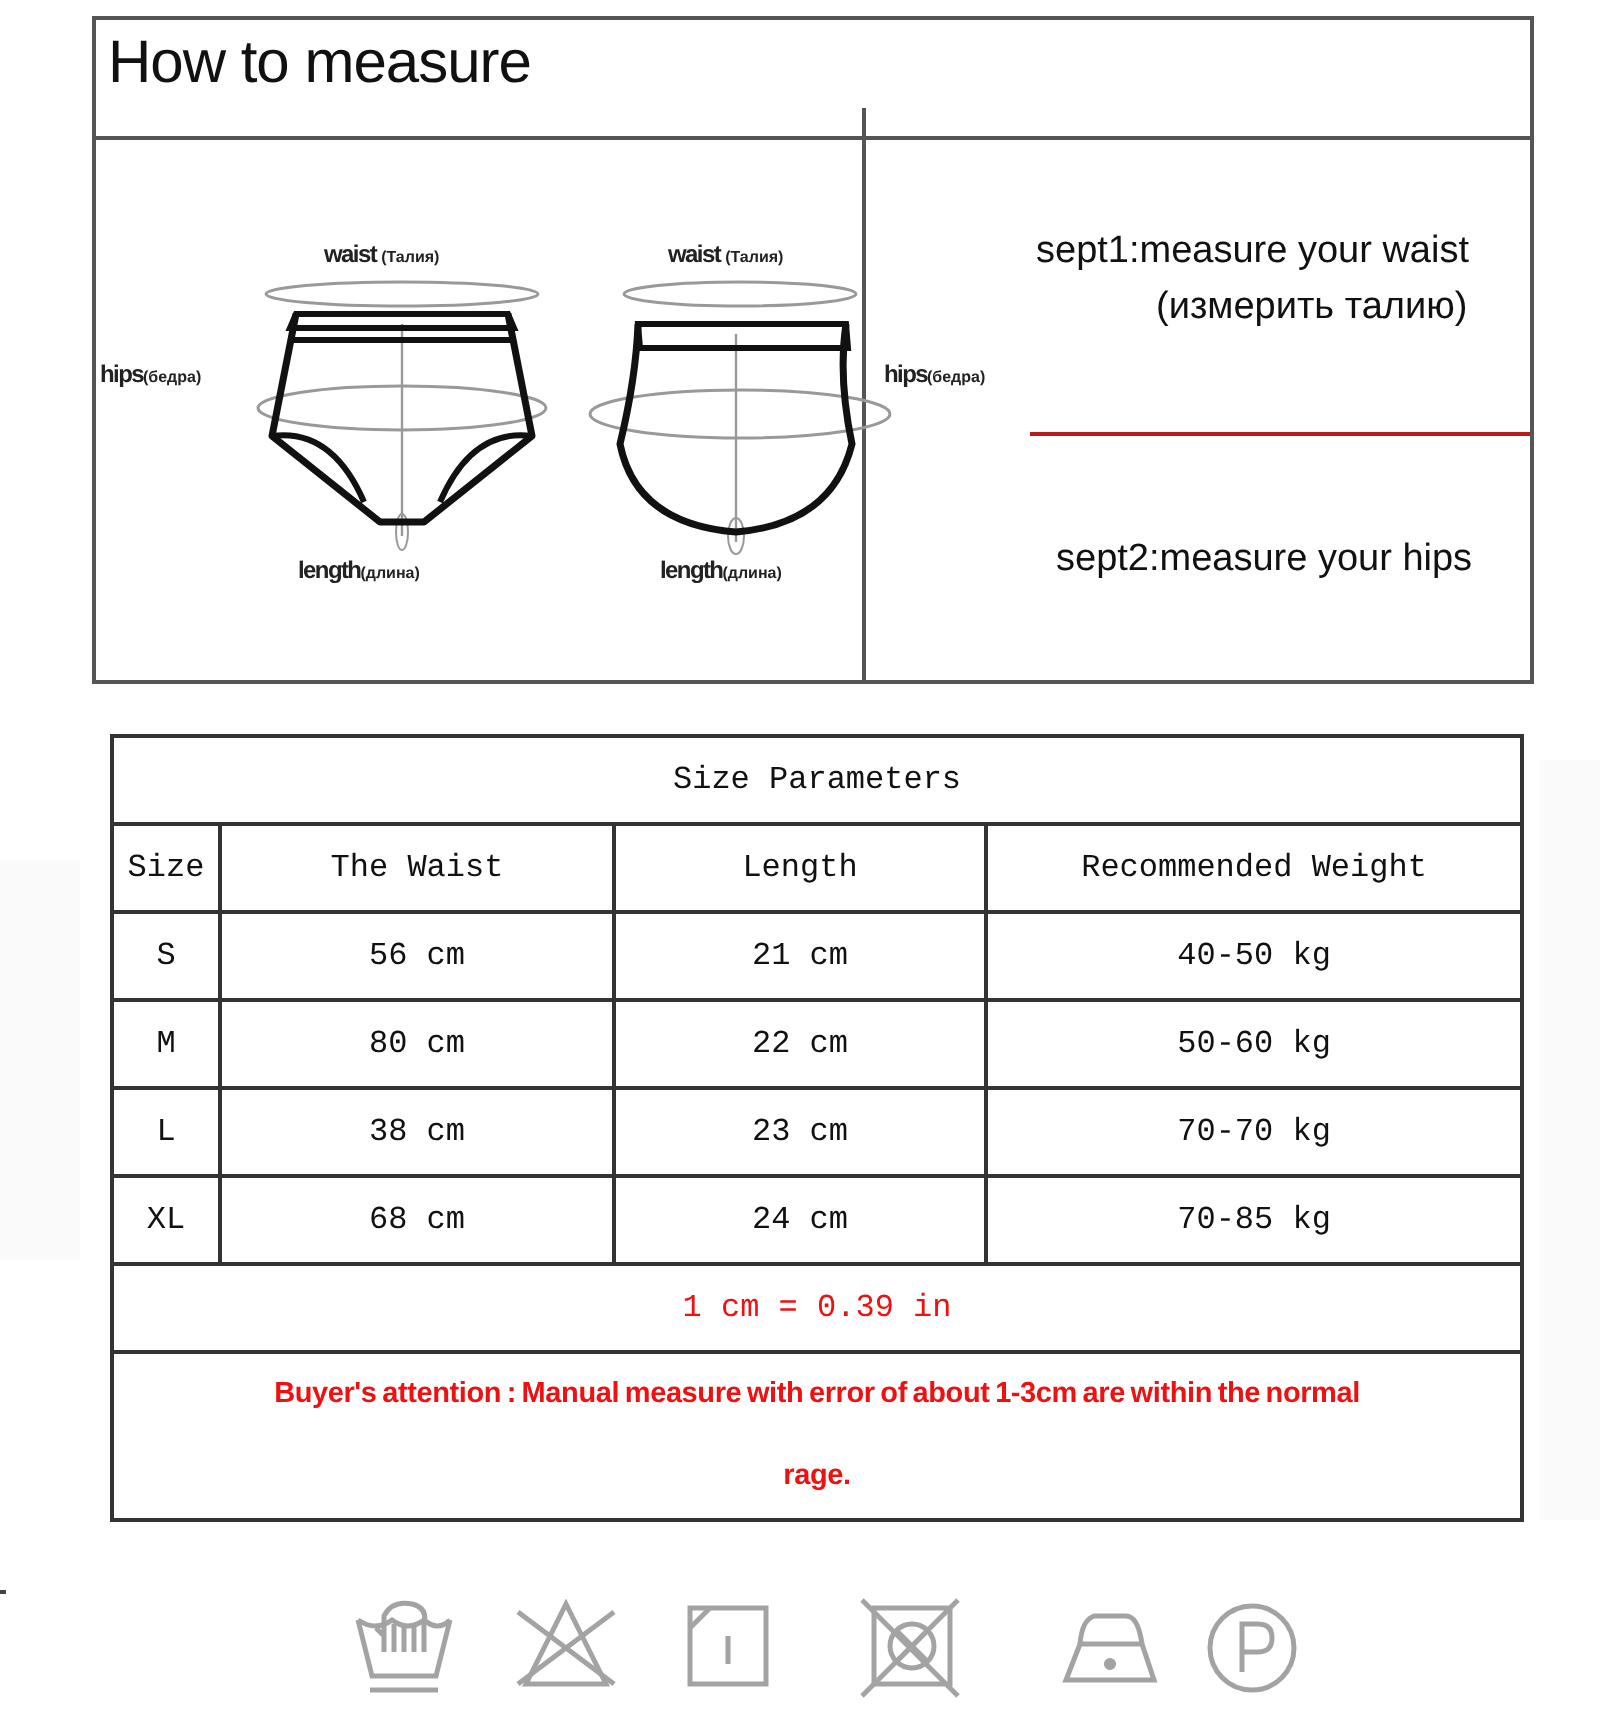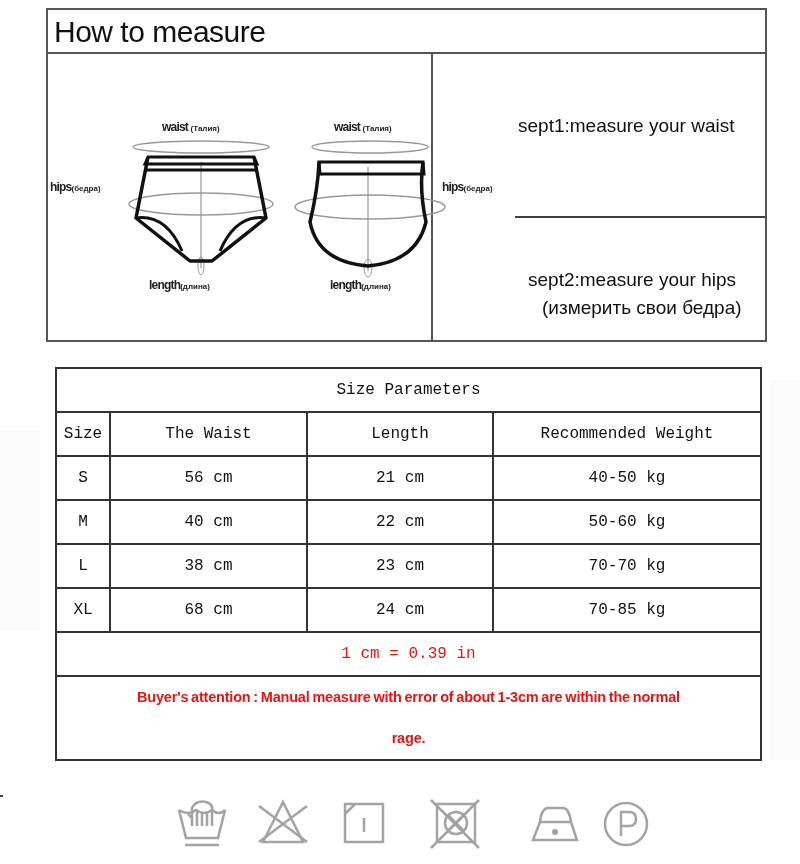--- a/index.html
+++ b/index.html
@@ -7,33 +7,33 @@
       width: 800px; height: 864px; background: #ffffff; position: relative; overflow: hidden;
       font-family: "Liberation Sans", sans-serif; color: #111;
     }
     .bg-faint { position: absolute; background: #f7f7f7; }
     
     .measure-box {
       position: absolute; left: 46px; top: 8px; width: 721px; height: 334px;
       border: 2px solid #555; box-sizing: border-box;
     }
     .measure-title {
-      position: absolute; left: 0; top: 0; right: 0; height: 44px;
+      position: absolute; left: 0; top: 0; right: 0; height: 60px;
       border-bottom: 2px solid #555; box-sizing: border-box;
       font-size: 30px; line-height: 44px; padding-left: 6px; letter-spacing: -0.5px; color: #111;
     }
     .diagram-area {
       position: absolute; left: 0; top: 44px; width: 385px; bottom: 0;
       border-right: 2px solid #555; box-sizing: border-box;
     }
     .step-panel {
       position: absolute; left: 467px; right: 0; box-sizing: border-box;
       font-size: 19px; line-height: 27px; color: #111;
     }
-    .step1 { top: 44px; height: 164px; border-bottom: 2px solid #404040; }
+    .step1 { top: 44px; height: 164px; border-bottom: 2px solid #b91c1c; }
     .step2 { top: 208px; bottom: 0; }
     .step-text { position: absolute; white-space: nowrap; }
     .diag-label { position: absolute; font-weight: bold; font-size: 12px; letter-spacing: -0.8px; color: #222; white-space: nowrap; }
     .diag-label .ru { font-size: 8px; font-weight: bold; letter-spacing: 0; }
 
     
     .size-table {
       position: absolute; left: 55px; top: 367px; width: 705px;
       border-collapse: collapse; table-layout: fixed;
       font-family: "Liberation Mono", "DejaVu Sans Mono", monospace;
@@ -104,24 +104,24 @@
     <div class="diag-label" style="left:394px;top:126px;">
       <span>hips</span><span class="ru">(бедра)</span>
     </div>
     <div class="diag-label" style="left:282px;top:224px;">
       <span>length</span><span class="ru">(длина)</span>
     </div>
   </div>
 
   <div class="step-panel step1">
     <div class="step-text" style="left:3px;top:58px;">sept1:measure your waist</div>
+    <div class="step-text" style="left:63px;top:86px;">(измерить талию)</div>
   </div>
   <div class="step-panel step2">
     <div class="step-text" style="left:13px;top:48px;">sept2:measure your hips</div>
-    <div class="step-text" style="left:27px;top:76px;">(измерить свои бедра)</div>
   </div>
 </div>
 
 <table class="size-table">
   <colgroup>
     <col style="width:54px">
       <col style="width:197px">
       <col style="width:186px">
       <col style="width:268px">
   </colgroup>
@@ -136,21 +136,21 @@
     <td>Recommended Weight</td>
   </tr>
   <tr class="r-data">
     <td>S</td>
     <td>56 cm</td>
     <td>21 cm</td>
     <td>40-50 kg</td>
   </tr>
   <tr class="r-data">
     <td>M</td>
-    <td>40 cm</td>
+    <td>80 cm</td>
     <td>22 cm</td>
     <td>50-60 kg</td>
   </tr>
   <tr class="r-data">
     <td>L</td>
     <td>38 cm</td>
     <td>23 cm</td>
     <td>70-70 kg</td>
   </tr>
   <tr class="r-data">

